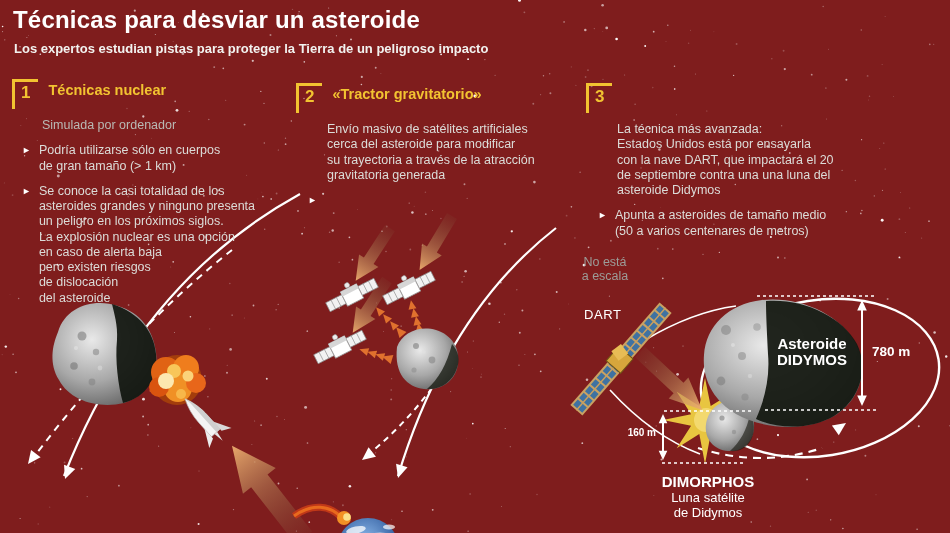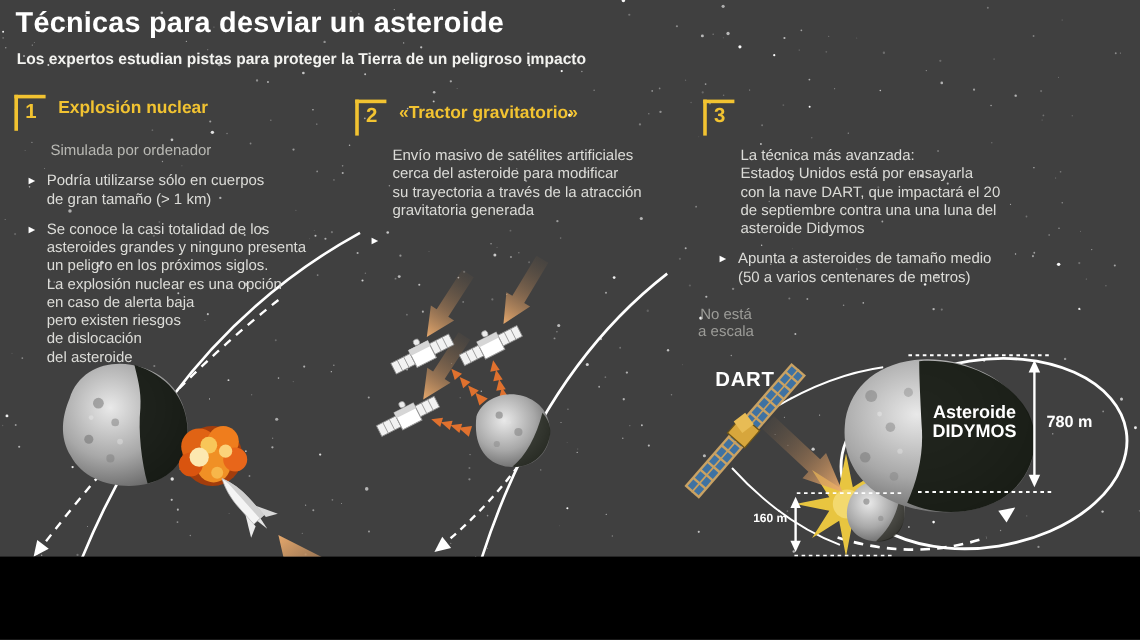--- a/index.html
+++ b/index.html
@@ -1,18 +1,18 @@
 <!DOCTYPE html>
 <html style="--accent: #f2c331;"><head>
 <meta charset="utf-8">
 <style>
   html,body { margin:0; padding:0; background:#000; }
   #stage {
-    position:relative; width:950px; height:464px; overflow:hidden;
-    background:#404040; font-family:"Liberation Sans", sans-serif;
+    position:relative; width:950px; height:533px; overflow:hidden;
+    background:#7f1d1d; font-family:"Liberation Sans", sans-serif;
   }
   #stars, #art { position:absolute; inset:0; }
   #stars { z-index:1; } #art { z-index:2; }
 
   header { position:absolute; left:13px; top:6px; z-index:6; }
   h1 { margin:0; color:#fff; font-size:24px; font-weight:bold; letter-spacing:.2px; }
   .subtitle { margin:7px 0 0 1px; color:#f2f2ef; font-size:13px; font-weight:bold; }
 
   .col { position:absolute; z-index:6; }
   .col1 { left:12px;  top:79px; width:288px; }
@@ -31,21 +31,21 @@
   .note { margin:9px 0 0 30px; color:#b9b9b4; }
   .desc { margin:9px 0 0 31px; color:#dcdcd8; }
   .bullet { display:flex; gap:8px; margin:10px 0 0 10px; }
   .col2 .bullet, .col3 .bullet { margin-left:12px; }
   .tri { color:#fff; font-size:9px; line-height:1.7; flex:0 0 auto; }
   .bullet p { margin:0; color:#dcdcd8; }
 
   .lbl { position:absolute; z-index:6; color:#fff; white-space:pre-line; }
   .scale-note { left:570px; top:255px; width:70px; text-align:center;
                 color:#9c9c98; font-size:12.5px; line-height:1.15; }
-  .dart-lbl  { left:596px; top:307px; font-size:17px; font-weight:bold; letter-spacing:.6px; }
+  .dart-lbl  { left:584px; top:307px; font-size:13px; font-weight:normal; letter-spacing:.6px; }
   .didymos-lbl { left:752px; top:336px; width:120px; text-align:center;
                  font-weight:bold; font-size:15px; line-height:1.08; }
   .m780 { left:872px; top:344px; font-weight:bold; font-size:13.5px; }
   .m160 { left:596px; top:427px; width:60px; text-align:right; font-weight:bold; font-size:10px; }
   .dimorphos-lbl { left:638px; top:473px; width:140px; text-align:center; font-weight:bold; font-size:15px; }
   .dimorphos-sub { left:638px; top:491px; width:140px; text-align:center; font-size:13px; line-height:1.12; }
 </style>
 </head>
 <body>
 
@@ -662,21 +662,21 @@
   </svg>
 
   <header>
     <h1>Técnicas para desviar un asteroide</h1>
     <p class="subtitle">Los expertos estudian pistas para proteger la Tierra de un peligroso impacto</p>
   </header>
 
   <section class="col col1">
     <div class="sec-head">
       <span class="num">1</span>
-      <h2>Explosión nuclear</h2>
+      <h2>Técnicas nuclear</h2>
     </div>
     <p class="note">Simulada por ordenador</p>
     <div class="bullet">
       <span class="tri">►</span>
       <p>Podría utilizarse sólo en cuerpos
 de gran tamaño (&gt; 1 km)</p>
     </div>
     <div class="bullet">
       <span class="tri">►</span>
       <p>Se conoce la casi totalidad de los

